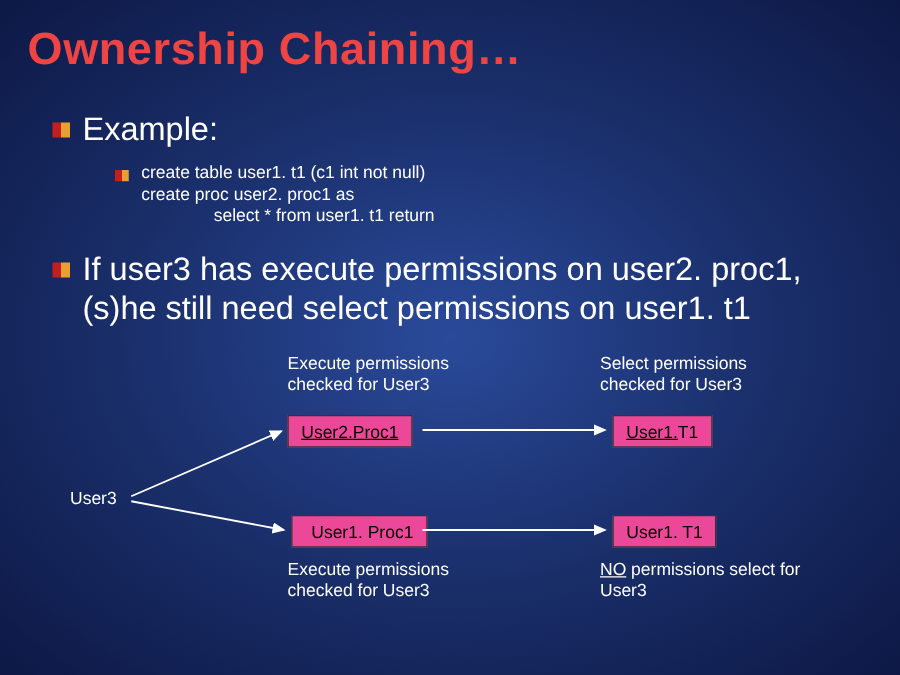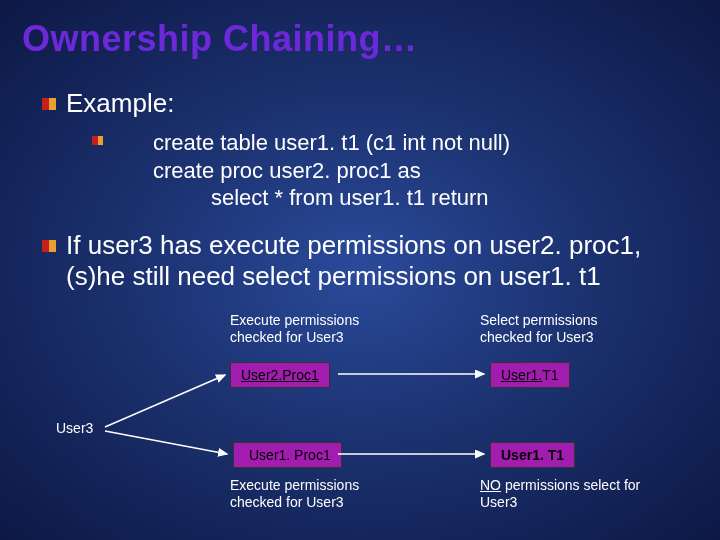--- a/index.html
+++ b/index.html
@@ -8,36 +8,35 @@
     height: 540px;
     background: radial-gradient(ellipse at center, #2a4a9a 0%, #1a2f6b 50%, #0d1845 100%);
     font-family: Arial, sans-serif;
     color: #fff;
     overflow: hidden;
     position: relative;
   }
   .title {
     font-size: 36px;
     font-weight: bold;
-    color: #6d28d9;
+    color: #ef4444;
     padding: 18px 0 0 22px;
     letter-spacing: 0.5px;
   }
   .bullet-1 {
     display: flex;
     align-items: flex-start;
     margin: 28px 0 0 42px;
     font-size: 26px;
   }
   .bullet-2 {
     display: flex;
     align-items: flex-start;
     margin: 10px 0 0 92px;
-    font-size: 22px;
-    gap: 40px;
+    font-size: 14px;
   }
   .sq {
     display: inline-block;
     width: 14px;
     height: 12px;
     background: linear-gradient(to right, #c41e1e 50%, #e8a030 50%);
     margin-right: 10px;
     margin-top: 10px;
     flex-shrink: 0;
   }
@@ -69,21 +68,21 @@
     line-height: 1.2;
   }
   .d-user3 {
     position: absolute;
     left: 56px;
     top: 108px;
     font-size: 14px;
   }
   .d-box {
     position: absolute;
-    background: #a21caf;
+    background: #ec4899;
     color: #000;
     font-size: 14px;
     padding: 4px 10px;
     border: 1px solid #333;
   }
   .underline { text-decoration: underline; }
   svg.arrows {
     position: absolute;
     left: 0;
     top: 0;
@@ -124,21 +123,21 @@
     <span class="underline">User2.</span><span class="underline">Proc1</span>
   </div>
 
   <div class="d-box" style="left:490px; top:50px;">
     <span class="underline">User1.</span><span>T1</span>
   </div>
 
   <div class="d-user3">User3</div>
 
   <div class="d-box" style="left:233px; top:130px;padding-left:15px;">User1. Proc1</div>
-  <div class="d-box" style="left:490px; top:130px;font-weight:bold;">User1. T1</div>
+  <div class="d-box" style="left:490px; top:130px;">User1. T1</div>
 
   <div class="d-label" style="left:230px; top:165px; width:170px;">Execute permissions checked for User3</div>
   <div class="d-label" style="left:480px; top:165px; width:180px;">
     <span class="underline">NO</span><span> permissions select for User3</span>
   </div>
 
   <svg class="arrows">
     <defs>
       <marker id="ah" markerWidth="8" markerHeight="8" refX="6" refY="3" orient="auto">
         <path d="M0,0 L7,3 L0,6 Z" fill="#fff"></path>

